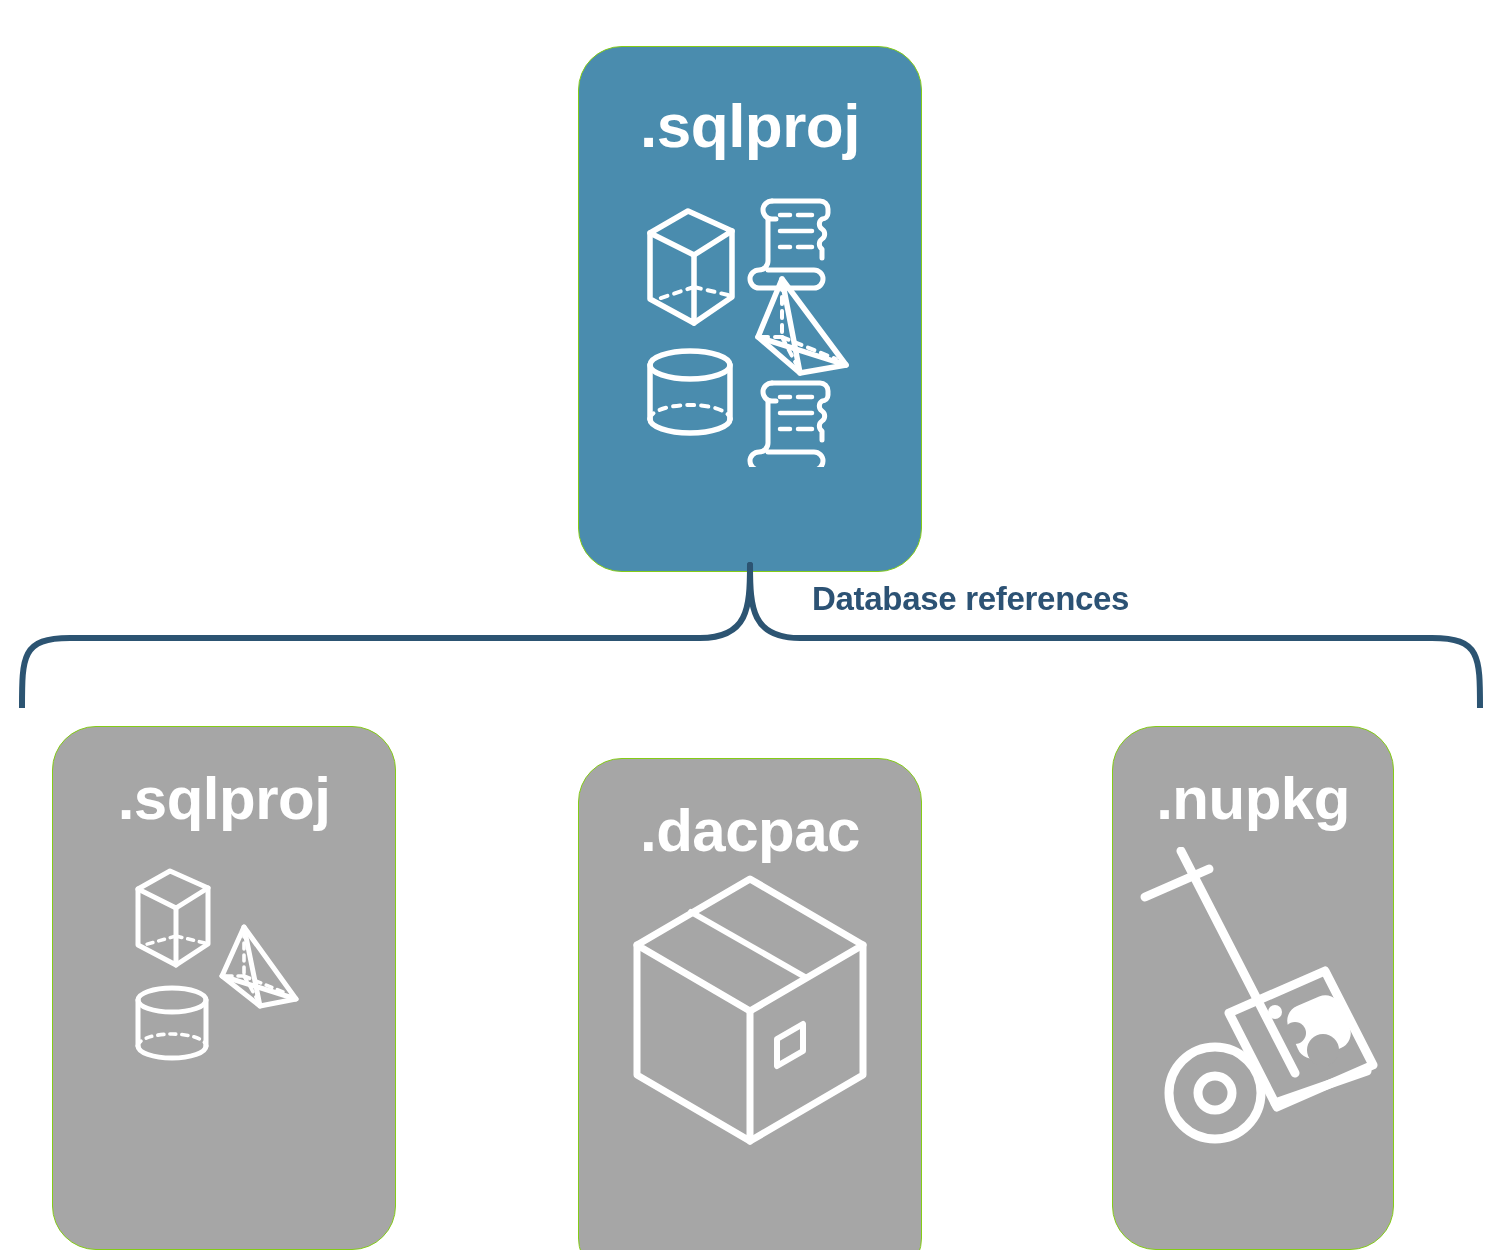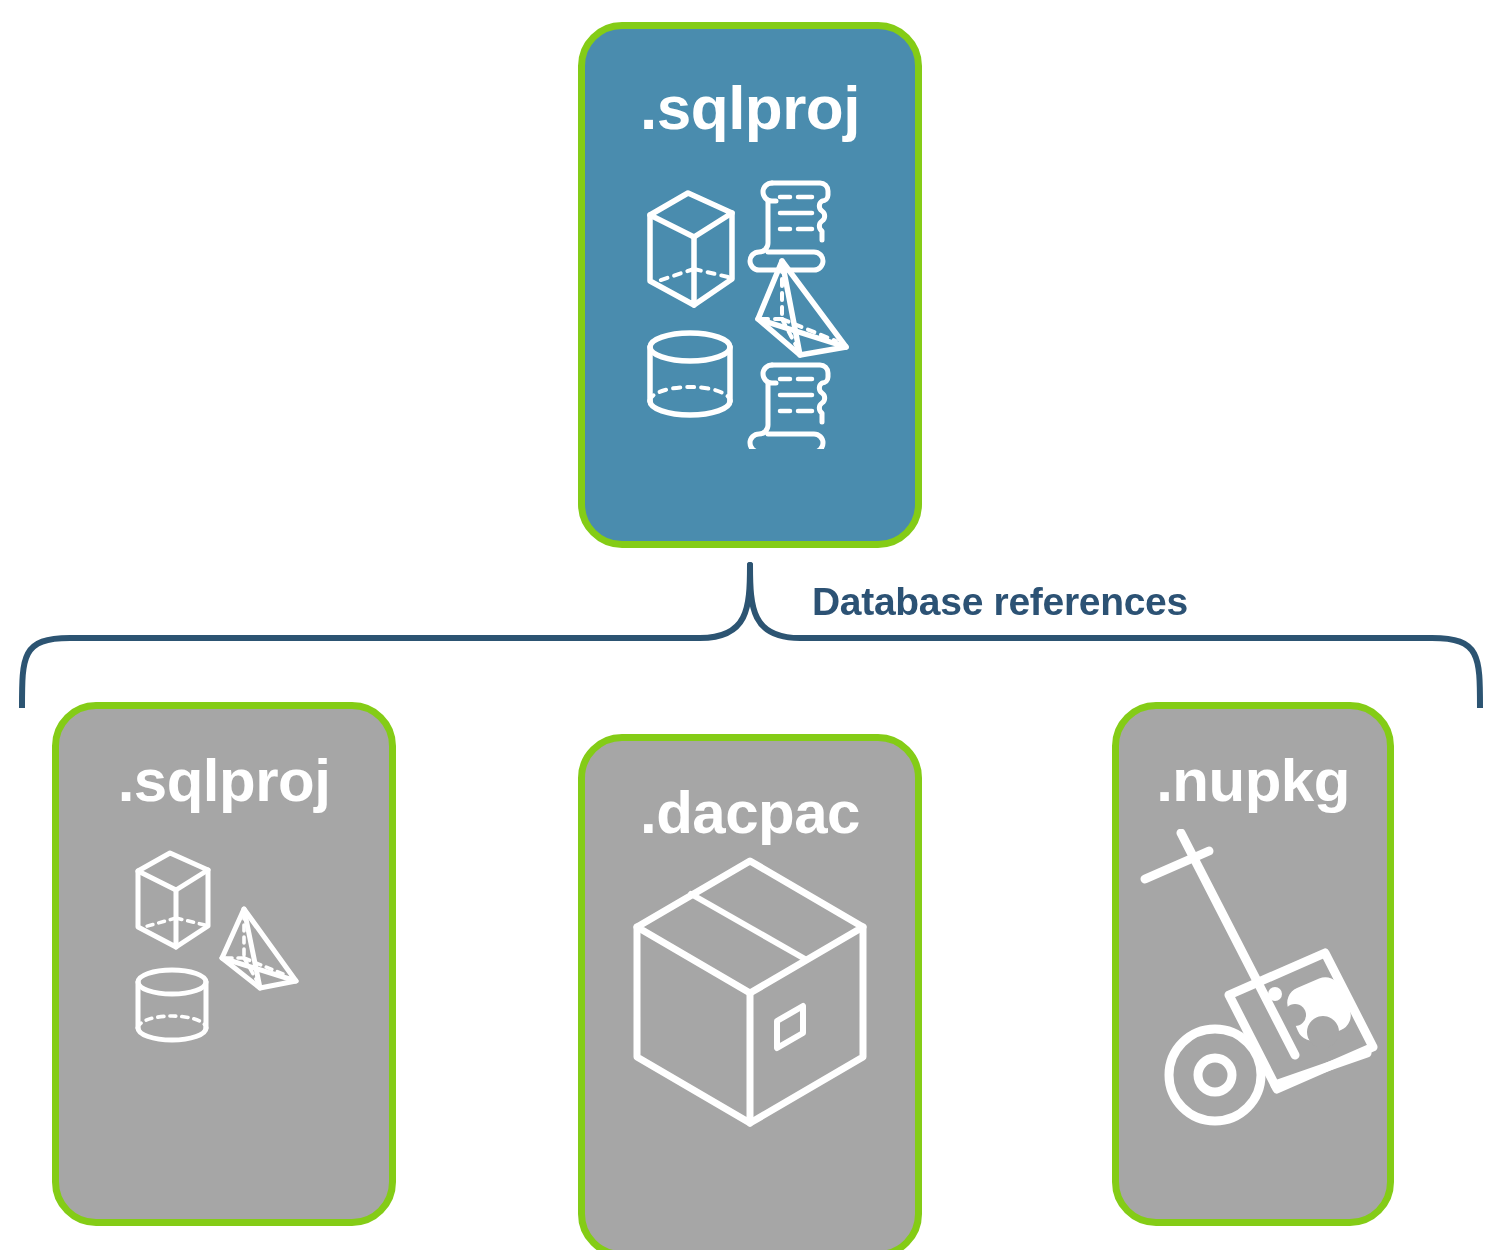--- a/index.html
+++ b/index.html
@@ -16,23 +16,24 @@
   #canvas {
     position: relative;
     width: 1500px;
     height: 1250px;
     background: #ffffff;
   }
 
   .card {
     position: absolute;
     box-sizing: border-box;
-    border: 7px solid #84cc16;
+    border: 1px solid #84cc16;
     border-radius: 44px;
     overflow: hidden;
+    margin-top: 24px;
   }
   .card.blue  { background: #4A8CAE; }
   .card.gray  { background: #A6A6A6; }
 
   .card-title {
     position: absolute;
     left: 0;
     width: 100%;
     text-align: center;
     color: #ffffff;
@@ -63,21 +64,21 @@
     left: 0; top: 548px;
     width: 1500px; height: 160px;
     pointer-events: none;
   }
 
   #connector-label {
     position: absolute;
     left: 812px;
     top: 580px;
     color: #2C5274;
-    font-size: 39px;
+    font-size: 33px;
     font-weight: bold;
     letter-spacing: -0.3px;
     white-space: nowrap;
   }
 
   
   #node-sqlproj { left: 52px;   top: 702px; width: 344px; height: 524px; }
   #node-dacpac  { left: 578px;  top: 734px; width: 344px; height: 524px; }
   #node-nupkg   { left: 1112px; top: 702px; width: 282px; height: 524px; }
 

